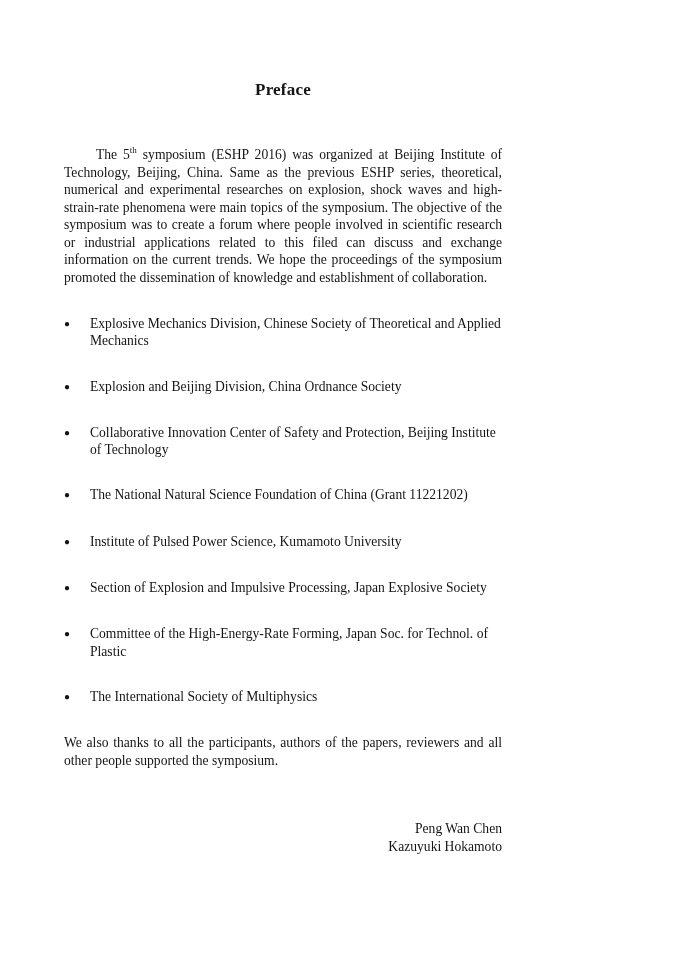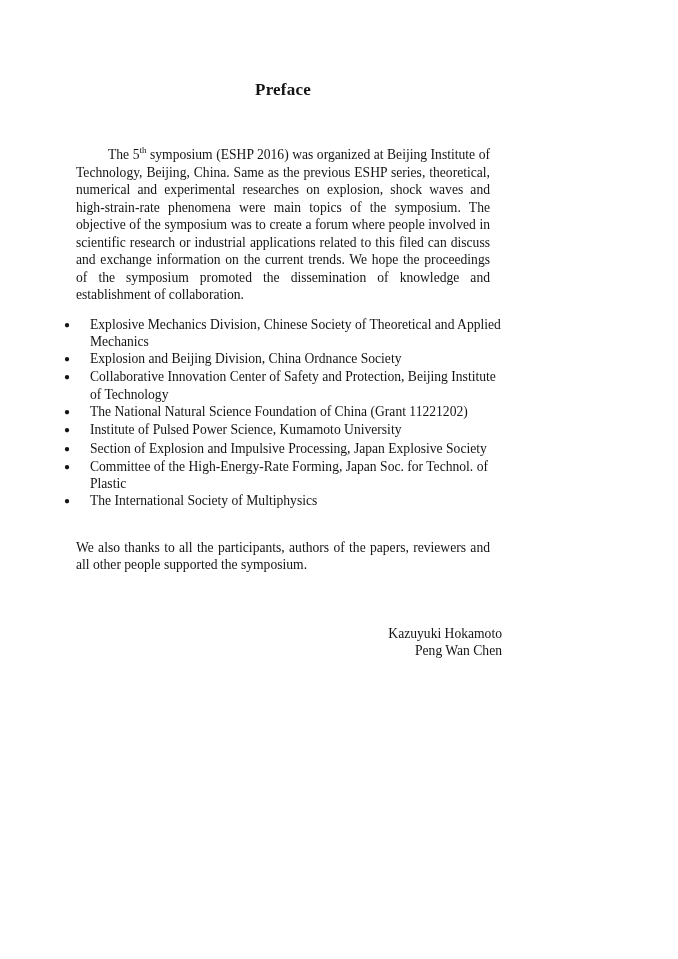--- a/index.html
+++ b/index.html
@@ -24,21 +24,21 @@
   .doc-title {
     text-align: center;
     font-size: 17px;
     font-weight: bold;
     letter-spacing: 0.2px;
     margin: 0 0 46px 0;
   }
   .body-text {
     font-size: 13.6px;
     line-height: 17.5px;
-    margin: 12px;
+    margin: 0;
   }
   .intro-paragraph {
     text-align: justify;
     text-indent: 32px;
   }
   .intro-paragraph sup {
     font-size: 9px;
     line-height: 0;
   }
   .organizers-line {
@@ -58,20 +58,21 @@
   }
   .bullet {
     flex: 0 0 auto;
     width: 26px;
     font-size: 10px;
     position: relative;
     top: -1px;
   }
   .org-text {
     flex: 1 1 auto;
+    margin-top: 28px;
   }
   .closing-paragraph {
     margin-top: 28px;
     text-align: justify;
   }
   .signature-block {
     margin-top: 51px;
     text-align: right;
     font-size: 13.6px;
     line-height: 17.3px;
@@ -122,18 +123,18 @@
       </li>
       <li class="org-item">
         <span class="bullet">●</span>
         <span class="org-text">The International Society of Multiphysics</span>
       </li>
     </ul>
 
     <p class="body-text closing-paragraph">We also thanks to all the participants, authors of the papers, reviewers and all other people supported the symposium.</p>
 
     <div class="signature-block">
+      <span class="signature-line">Peng Wan Chen</span>
       <span class="signature-line">Kazuyuki Hokamoto</span>
-      <span class="signature-line">Peng Wan Chen</span>
     </div>
 
   </div>
 </div>
 
 </body></html>

